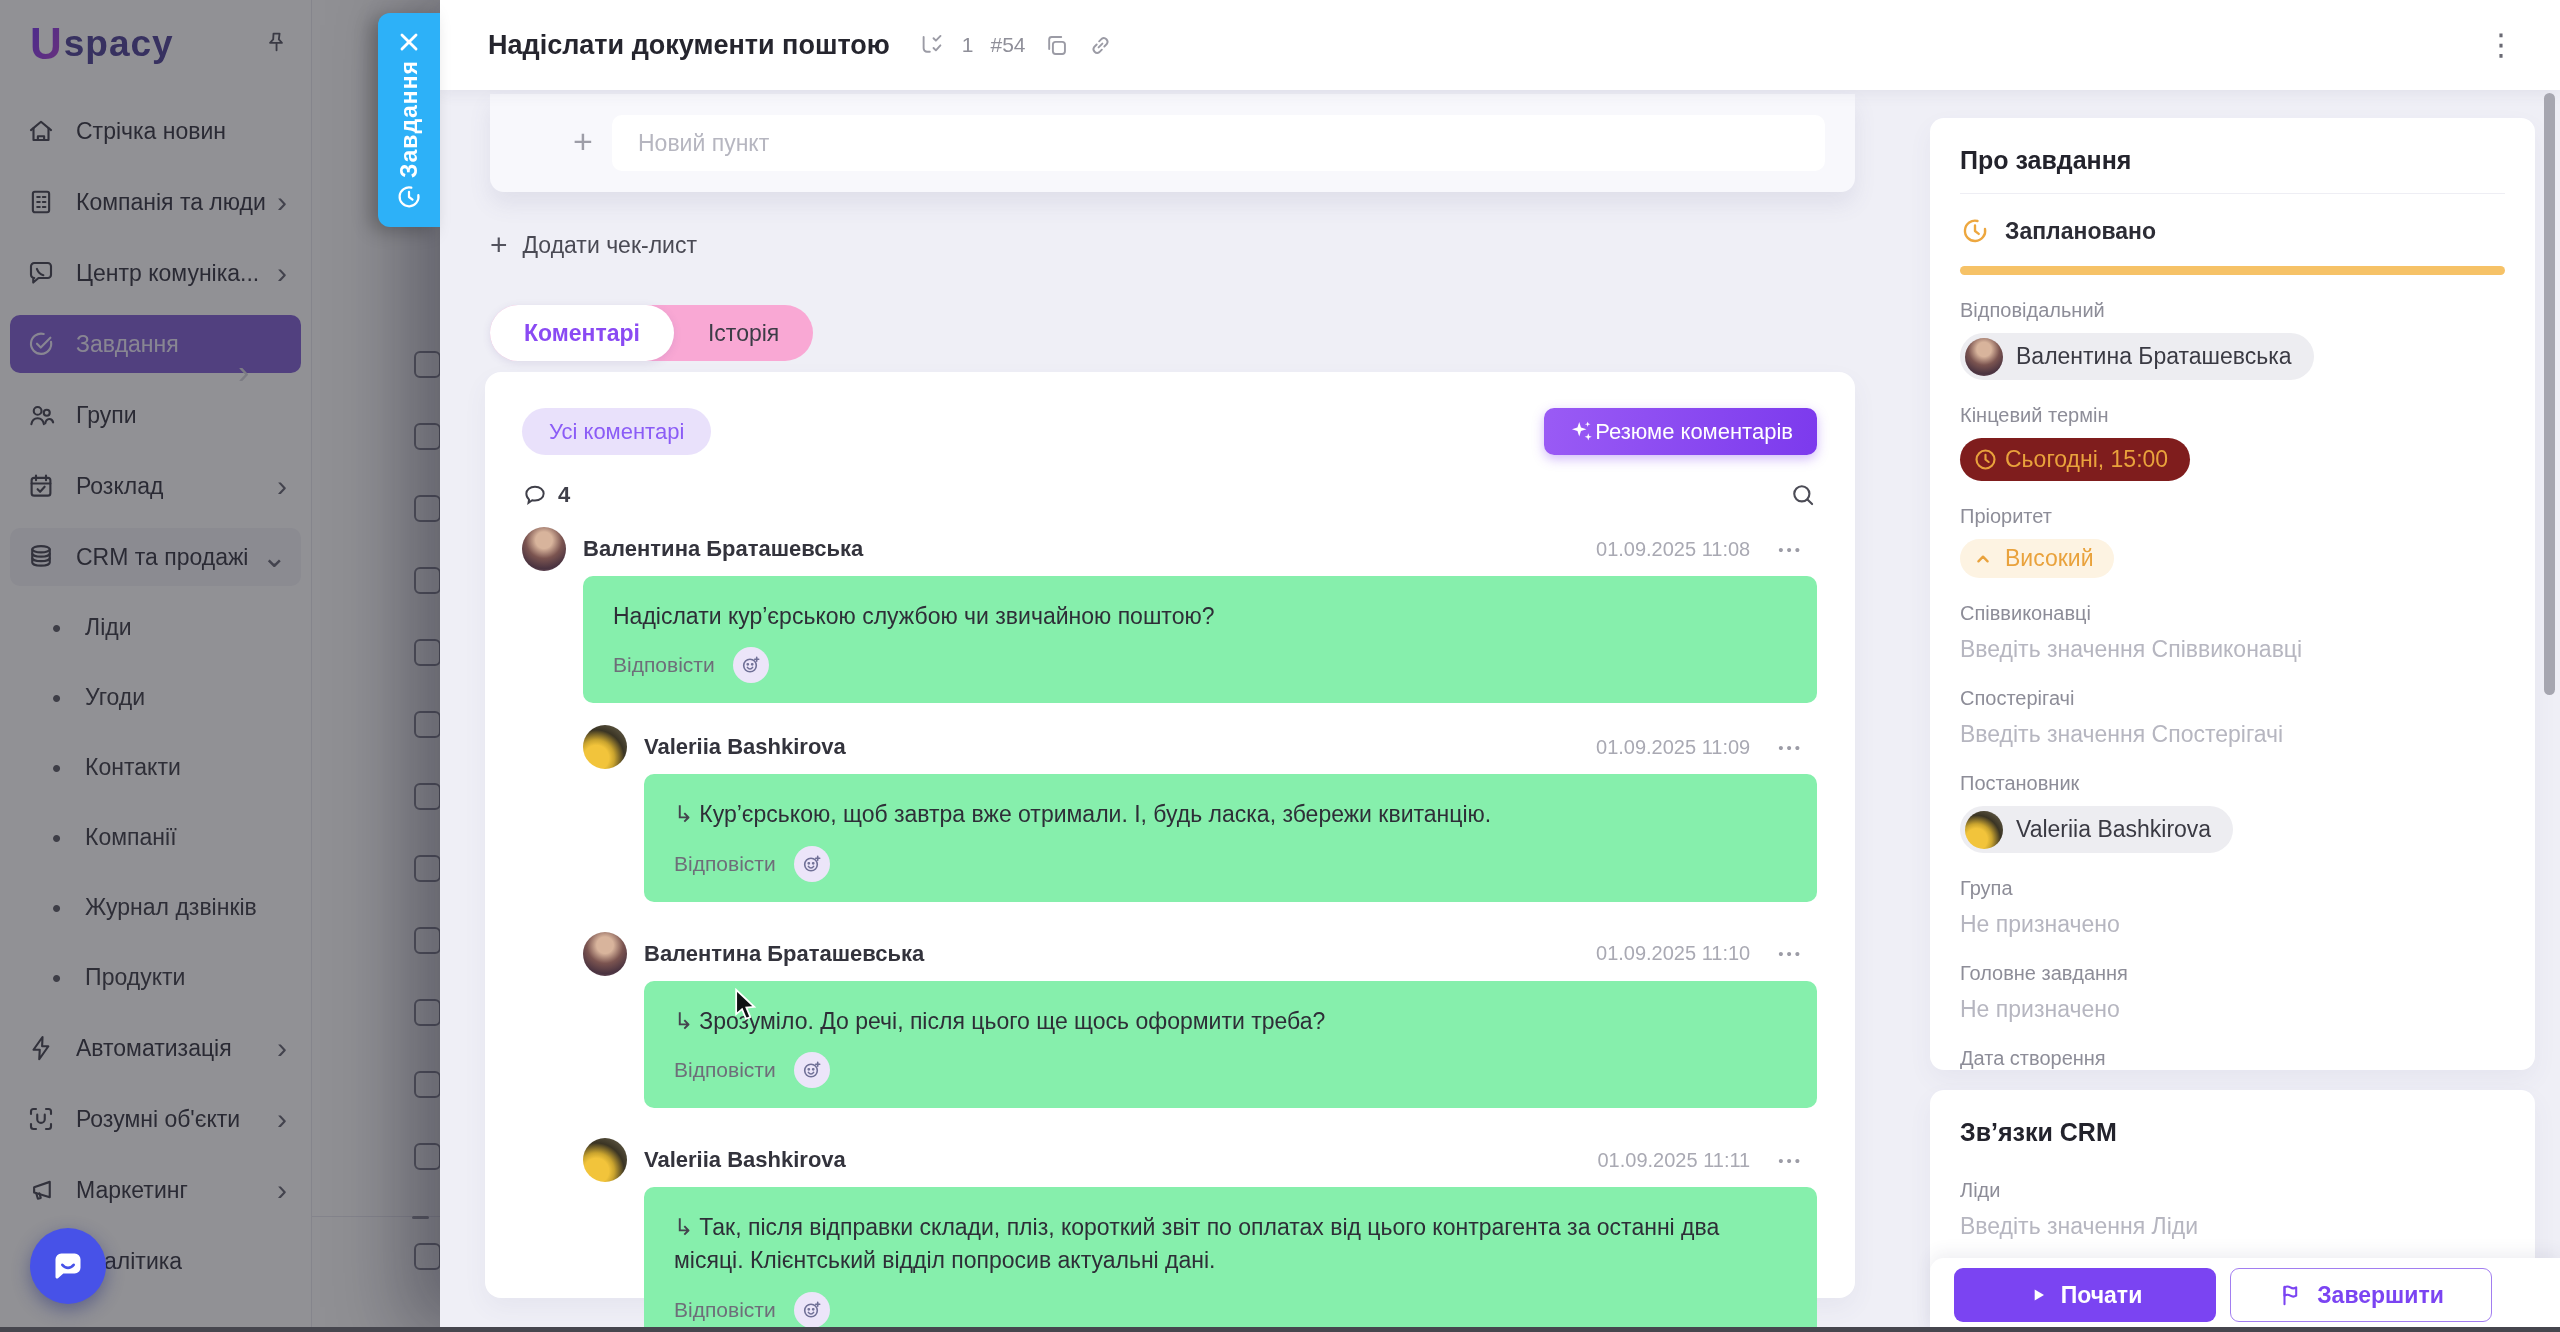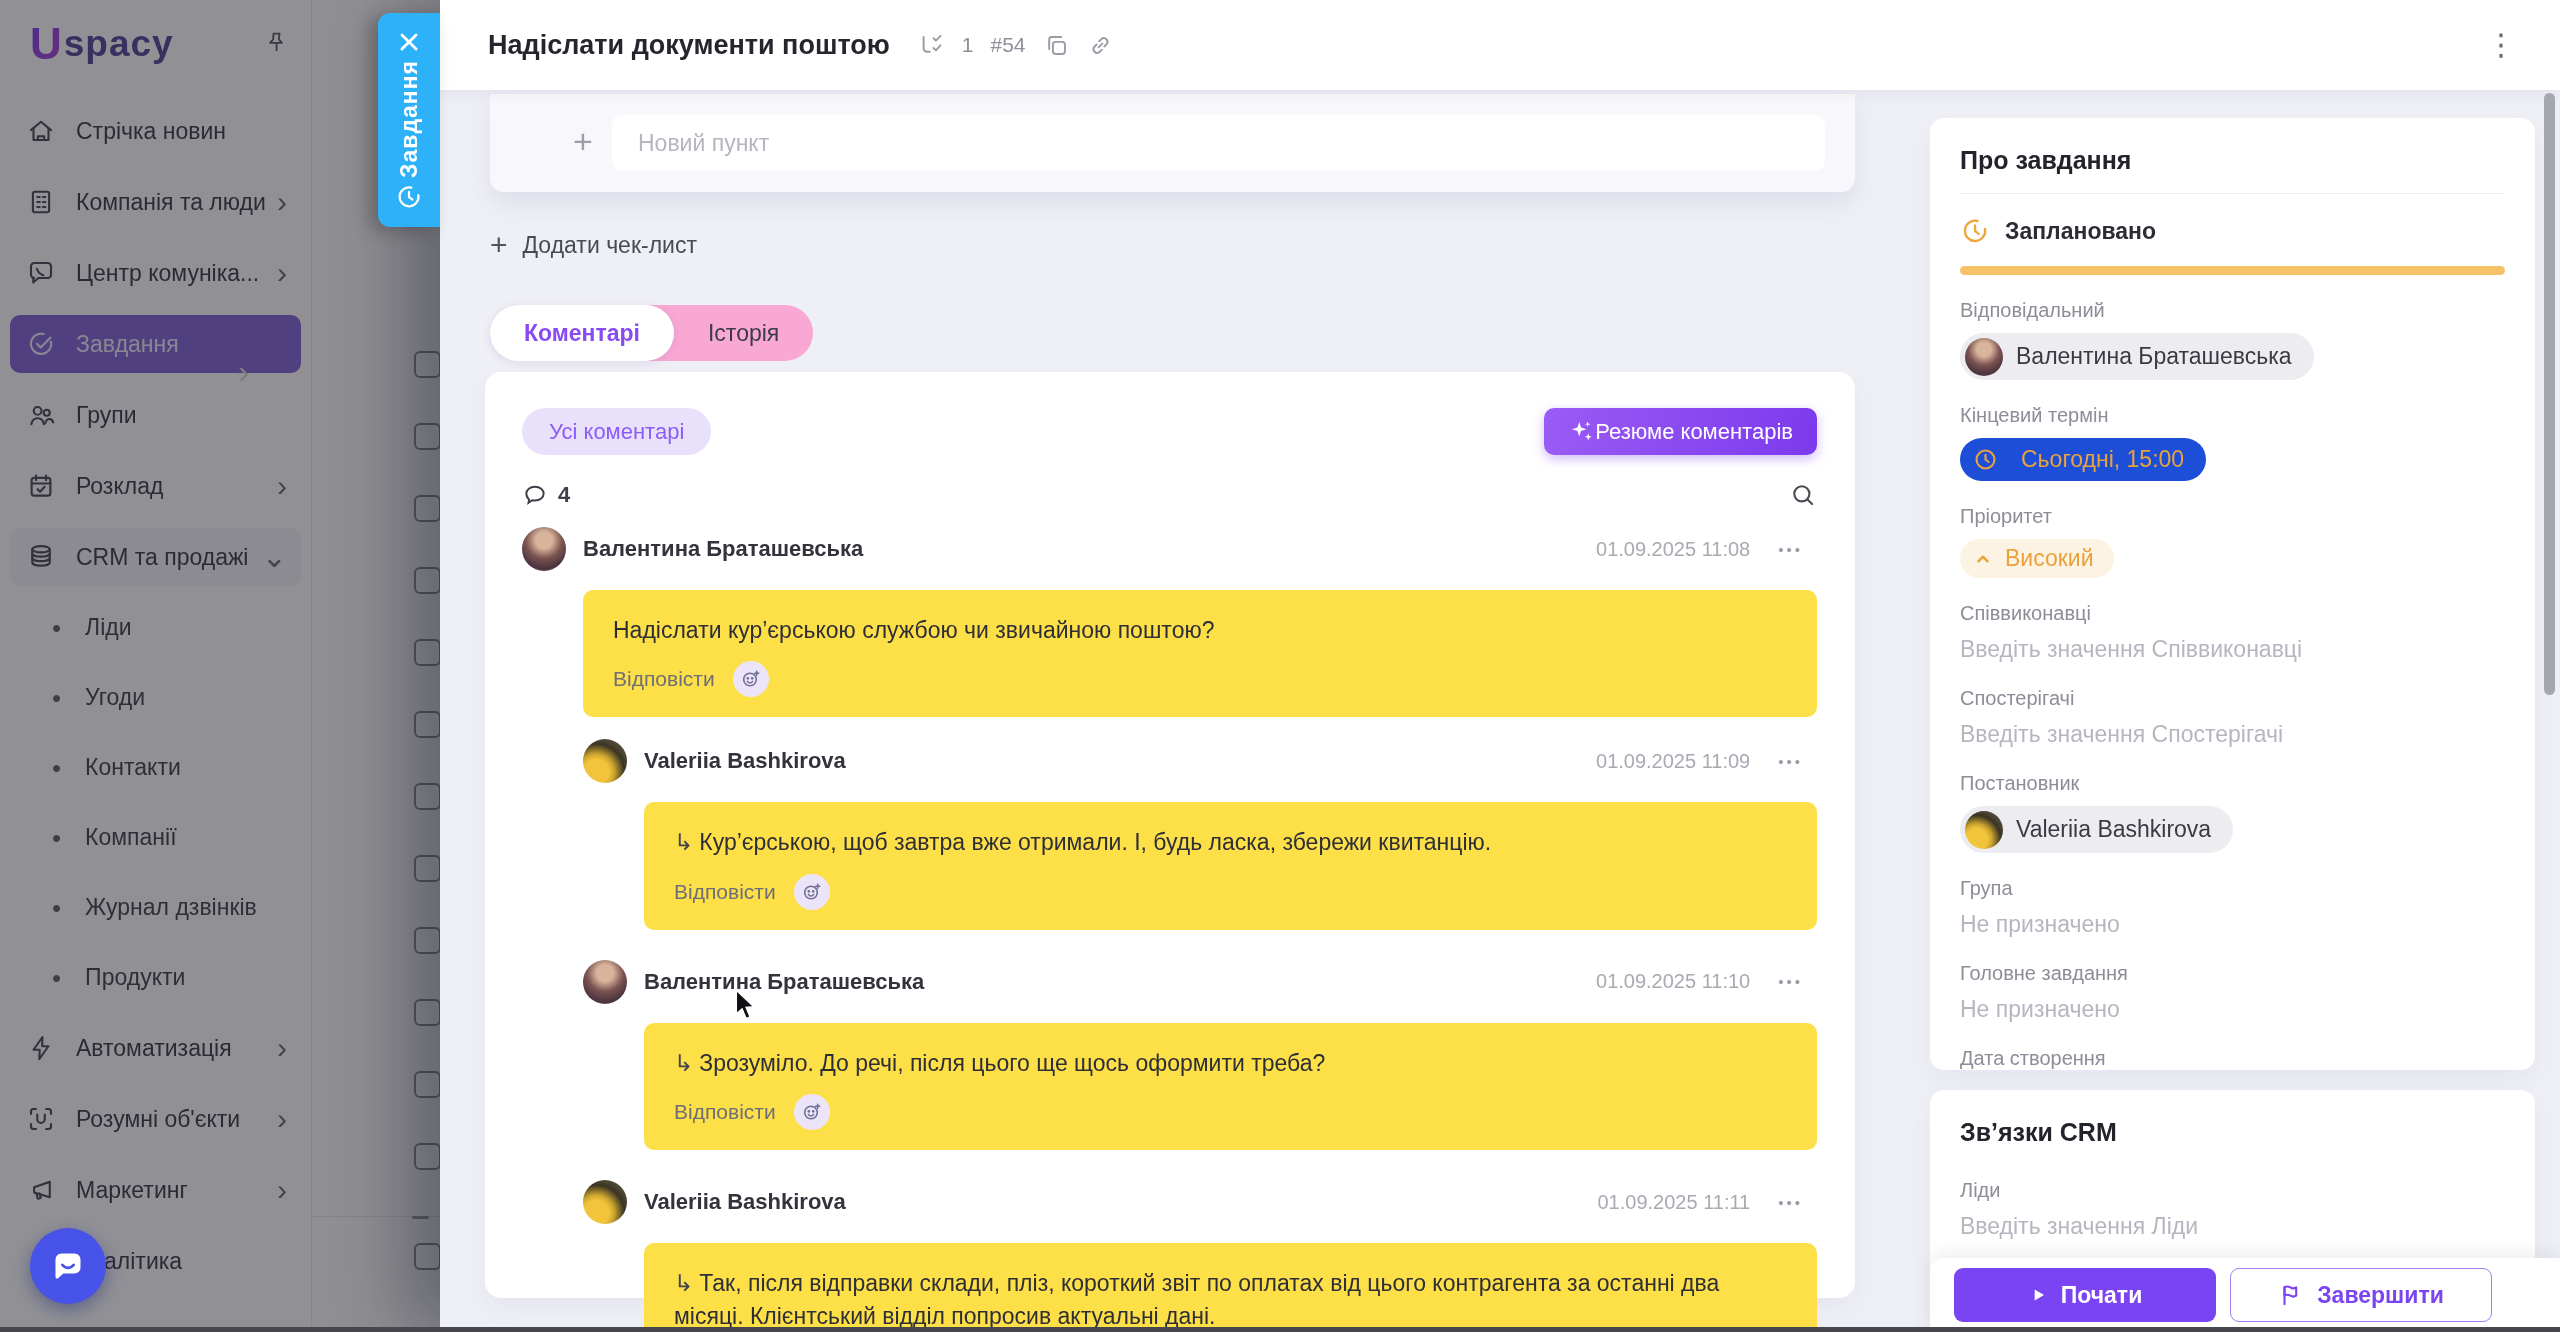--- a/index.html
+++ b/index.html
@@ -110,21 +110,21 @@
   .comment { display:flex; gap:17px; }
   .comment.reply { margin-left:61px; }
   .avatar { width:44px; height:44px; border-radius:50%; flex:none; }
   .av-valentyna { background:radial-gradient(circle at 50% 30%, #d8b49c 22%, #7b5450 48%, #4a3340 75%, #8c6a78 100%); }
   .av-valeriia  { background:radial-gradient(circle at 30% 75%, #f2c43b 28%, #caa42e 40%, #3a3424 62%, #746c55 100%); }
   .c-main { flex:1; min-width:0; }
   .c-head { display:flex; align-items:center; height:44px; }
   .c-name { font-size:22px; font-weight:700; color:#33333c; }
   .c-date { margin-left:auto; font-size:20px; color:#a9a9b3; }
   .c-dots { margin-left:28px; margin-right:14px; font-size:15px; letter-spacing:3px; color:#9c9ca6; }
-  .c-bubble { margin-top:19px; background:#fde047; border-radius:10px; padding:24px 30px 20px 30px; }
+  .c-bubble { margin-top:5px; background:#86efac; border-radius:10px; padding:24px 30px 20px 30px; }
   .c-text { font-size:23px; color:#2e2e37; line-height:1.45; }
   .r-arrow { color:#44444e; margin-right:6px; }
   .c-replyrow { display:flex; align-items:center; gap:18px; margin-top:14px; }
   .c-replylink { font-size:21px; color:#6e6e79; background:none; border:none; cursor:pointer;
     font-family:"Liberation Sans",sans-serif; padding:0; }
   .emoji-chip { width:36px; height:36px; border-radius:50%; background:#ece5f9; border:none; cursor:pointer;
     display:flex; align-items:center; justify-content:center; color:#6f6f96; }
   .emoji-chip svg { width:24px; height:24px; }
   .gap22 { height:22px; } .gap30 { height:30px; }
 
@@ -135,21 +135,21 @@
     border-bottom:1px solid #eeeef4; }
   .status-row { display:flex; align-items:center; gap:15px; margin-top:22px; font-size:23px;
     font-weight:600; color:#2c2c35; }
   .status-row svg { width:30px; height:30px; color:#eda73f; }
   .progress { margin-top:20px; height:9px; border-radius:5px; background:#f6c267; }
   .f-label { font-size:20px; color:#8d8d98; margin-top:24px; margin-bottom:11px; }
   .person-chip { display:inline-flex; align-items:center; height:47px; border-radius:24px;
     background:#ededf1; padding:0 22px 0 5px; gap:13px; font-size:23px; color:#3a3a43; }
   .person-chip .avatar { width:38px; height:38px; }
   .orange-chip { display:inline-flex; align-items:center; height:43px; border-radius:22px;
-    background:#1d4ed8; padding:0 22px 0 12px; gap:22px; color:#e9a23c; font-size:23px; font-weight:500; }
+    background:#7f1d1d; padding:0 22px 0 12px; gap:6px; color:#e9a23c; font-size:23px; font-weight:500; }
   .orange-chip svg { width:27px; height:27px; }
   .prio-chip { display:inline-flex; align-items:center; height:39px; border-radius:20px;
     background:#fdf3e2; padding:0 20px 0 12px; gap:11px; color:#e9a23c; font-size:23px; font-weight:500; }
   .prio-chip svg { width:22px; height:22px; }
   .f-empty { font-size:23px; color:#b6b6c0; }
 
   .crm-card { position:absolute; left:1490px; top:1000px; width:605px; height:240px; background:#fff;
     border-radius:14px; padding:28px 30px; box-shadow:0 10px 24px rgba(90,90,140,0.06); }
   .crm-title { font-size:25px; font-weight:700; color:#23232c; }
 

